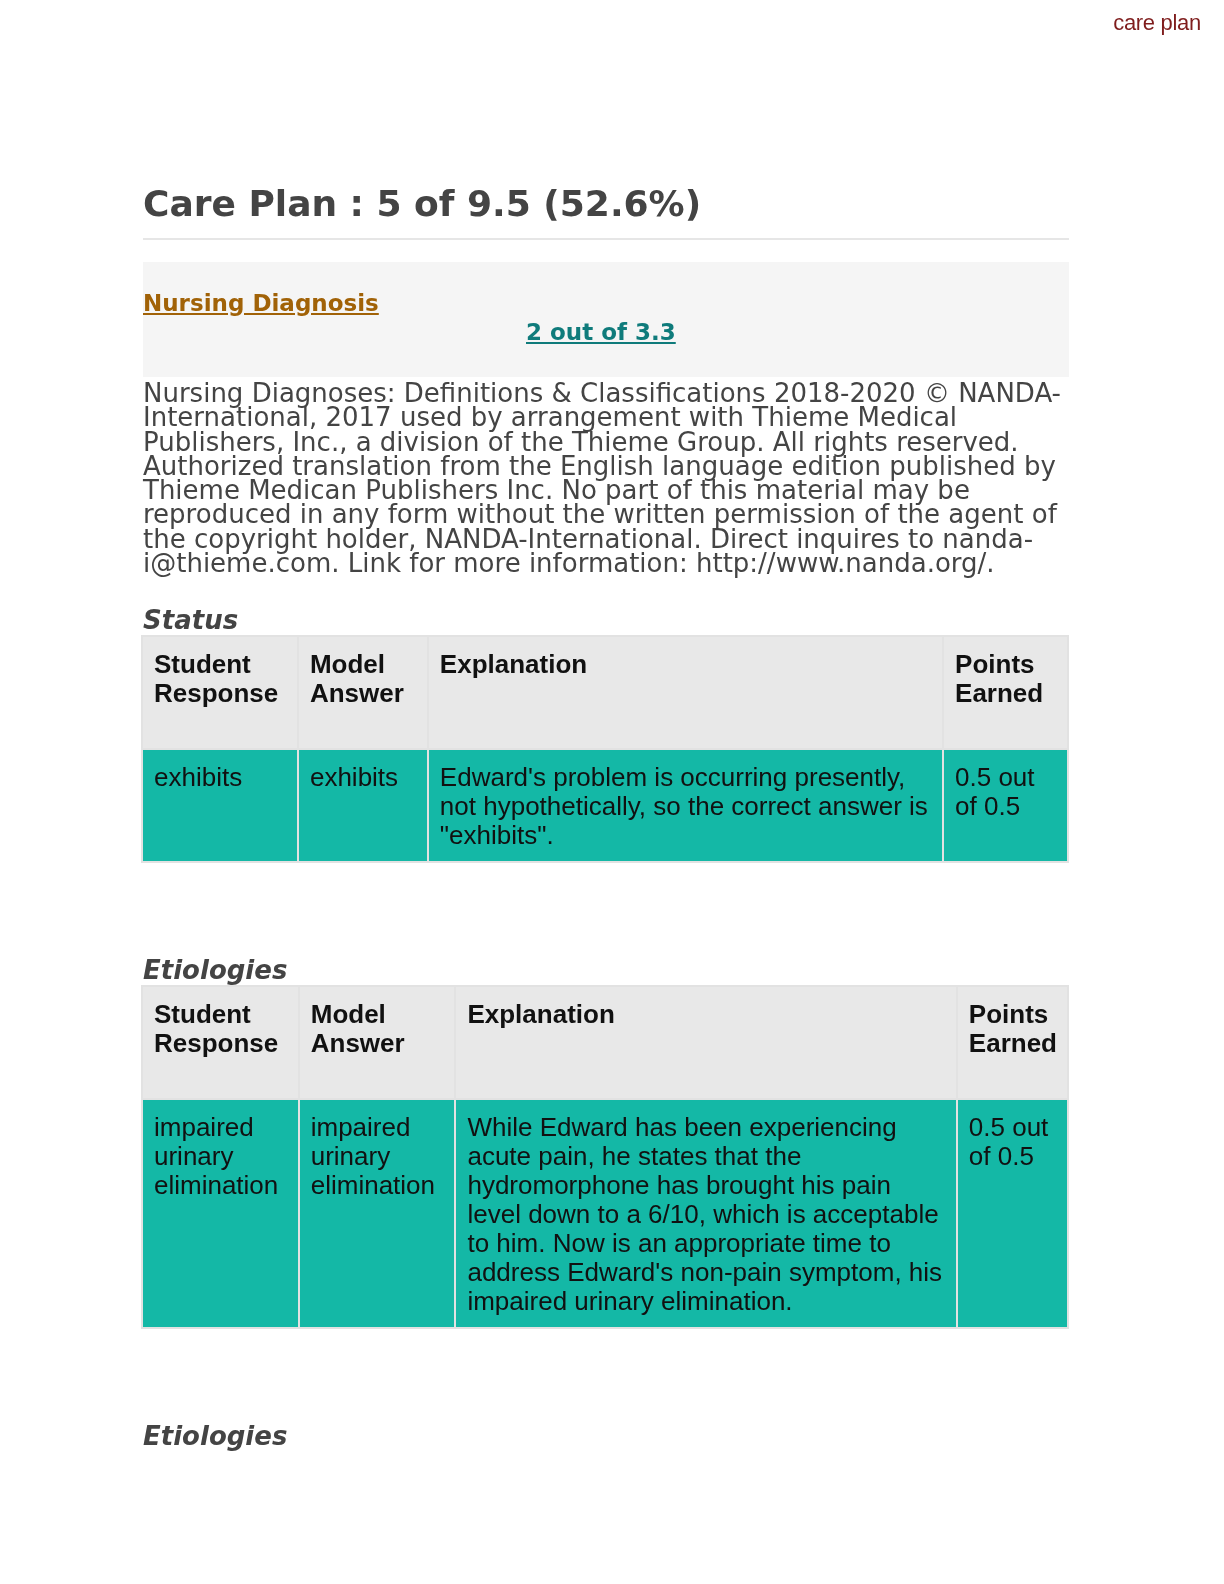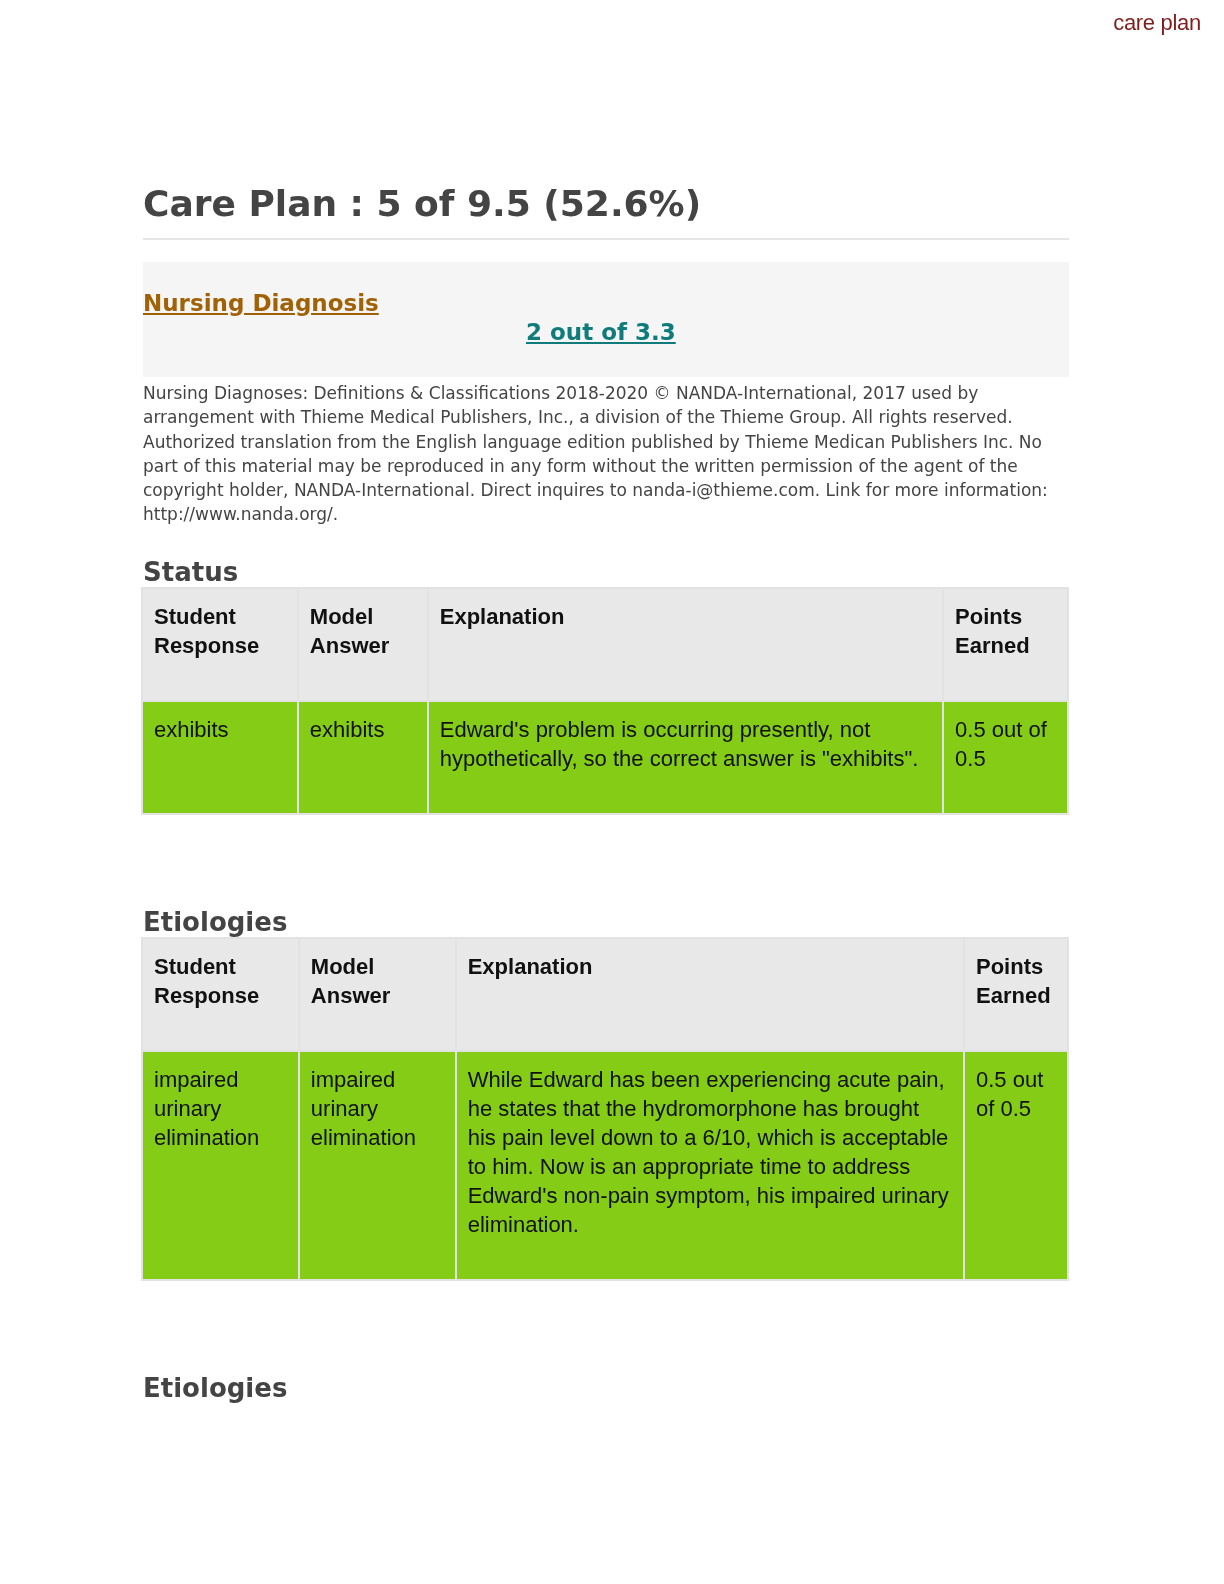--- a/index.html
+++ b/index.html
@@ -3,29 +3,29 @@
 <meta charset="utf-8">
 <style>
   html, body { margin: 0; padding: 0; background: #ffffff; }
   body { width: 1224px; height: 1584px; position: relative; overflow: hidden; font-family: "DejaVu Sans", sans-serif; color: #444444; }
   .header-tag { position: absolute; top: 10px; right: 23px; font-family: "Liberation Sans", sans-serif; font-size: 22px; color: #7f1d1d; letter-spacing: -0.3px; }
   .content { position: absolute; left: 143px; top: 176px; width: 926px; }
   .page-title { font-family: "DejaVu Sans", sans-serif; font-weight: bold; font-size: 36px; color: #444444; margin: 0; padding: 6px 0 12px 0; line-height: 44px; border-bottom: 2px solid #e6e6e6; }
   .section-box { margin-top: 22px; background: #f5f5f5; height: 115px; position: relative; }
   .section-link { position: absolute; left: 0; top: 28px; font-weight: bold; font-size: 23px; color: #a16207; text-decoration: underline; }
   .section-score { position: absolute; left: 383px; top: 57px; font-weight: bold; font-size: 23px; color: #0f7b7b; text-decoration: underline; }
-  .copyright { margin-top: 4px; font-size: 17px; line-height: 24.3px; color: #444444; }
-  .sub-heading { font-weight: bold; font-size: 26px; color: #444444; margin: 0; line-height: 30px; }
+  .copyright { margin-top: 4px; font-size: 26px; line-height: 24.3px; color: #444444; }
+  .sub-heading { font-weight: bold; font-size: 26px; color: #444444; margin: 0; line-height: 30px; font-style: italic; }
   .status-heading { margin-top: 30px; }
   .diag-heading { margin-top: 92px; }
   .etio-heading { margin-top: 92px; }
-  table.grade { border-collapse: collapse; width: 928px; margin-left: -2px; font-family: "Liberation Sans", sans-serif; font-size: 22px; color: #111111; }
+  table.grade { border-collapse: collapse; width: 928px; margin-left: -2px; font-family: "Liberation Sans", sans-serif; font-size: 26px; color: #111111; }
   table.grade th, table.grade td { border: 2px solid #e2e2e2; vertical-align: top; text-align: left; padding: 13px 10px 10px 11px; line-height: 29px; }
   table.grade th { background: #e8e8e8; font-weight: bold; }
-  table.grade td { background: #84cc16; font-weight: normal; }
+  table.grade td { background: #14b8a6; font-weight: normal; }
 </style>
 </head>
 <body>
 
 <div class="header-tag">care plan</div>
 
 <div class="content">
   <h1 class="page-title">Care Plan : 5 of 9.5 (52.6%)</h1>
 
   <div class="section-box">

